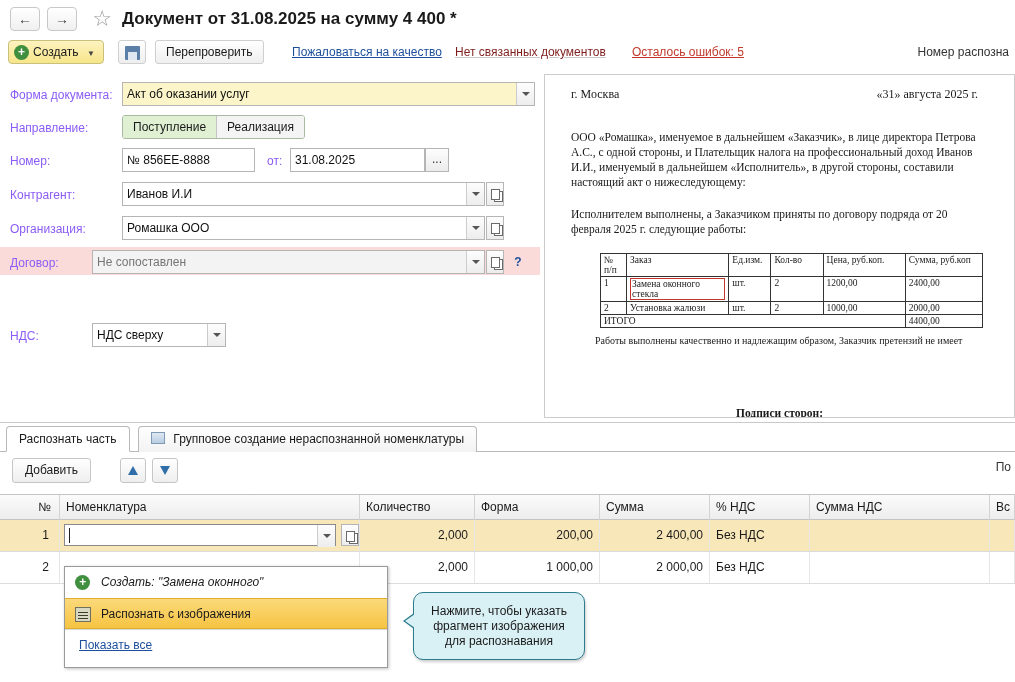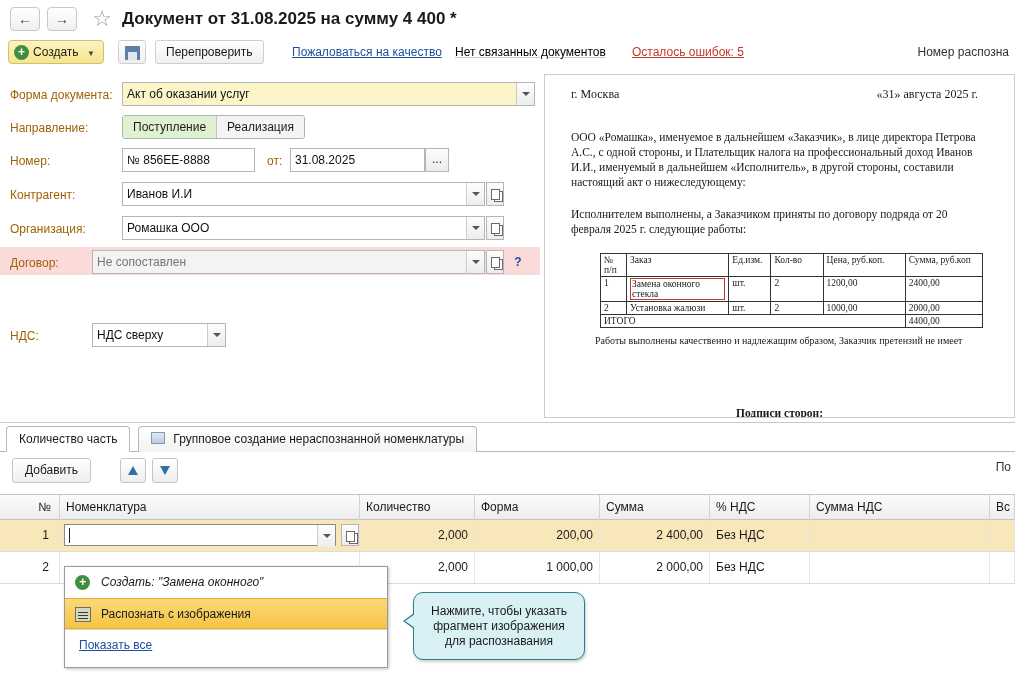--- a/index.html
+++ b/index.html
@@ -58,28 +58,28 @@
   }
   .cmd-btn {
     position: absolute; top: 2px; height: 24px; padding: 0 10px; line-height: 22px;
     border: 1px solid #cfcfcf; border-radius: 3px; background: linear-gradient(#ffffff,#efefef);
     cursor: pointer; white-space: nowrap;
   }
   .cmd-link {
     position: absolute; top: 2px; height: 24px; line-height: 24px; white-space: nowrap; cursor: pointer;
   }
   .cmd-link.a { color: #1c4f9c; text-decoration: underline; }
-  .cmd-link.muted { color: #000000; text-decoration: underline; text-decoration-color:#c8c8c8; }
+  .cmd-link.muted { color: #7f1d1d; text-decoration: underline; text-decoration-color:#c8c8c8; }
   .cmd-link.err { color: #c0392b; text-decoration: underline; }
   .cmd-right { position: absolute; top: 2px; right: 6px; height: 24px; line-height: 24px; color: #333; white-space: nowrap; }
 
   
   .form { position: absolute; left: 0; top: 72px; width: 540px; height: 350px; }
   .frow { position: absolute; left: 0; width: 540px; height: 26px; }
-  .flabel { position: absolute; left: 10px; top: 0; height: 26px; line-height: 26px; color: #a16207; white-space: nowrap; }
+  .flabel { position: absolute; left: 10px; top: 0; height: 26px; line-height: 26px; color: #8b5cf6; white-space: nowrap; }
   .fctl { position: absolute; height: 24px; border: 1px solid #b5b5b5; background: #fff; }
   .fctl input {
     border: 0; outline: 0; width: 100%; height: 100%; padding: 0 4px; font-family: "Liberation Sans", sans-serif;
     font-size: 12px; background: transparent; color: #111;
   }
   .fctl.yellow { background: #fbf5c9; border-color: #b5b5b5; }
   .fctl.yellow input { background: transparent; }
   .dd-arrow {
     position: absolute; right: 0; top: 0; width: 18px; height: 22px; border-left: 1px solid #cccccc;
     background: linear-gradient(#fdfdfd,#ededed); cursor: pointer;
@@ -361,21 +361,21 @@
       </table>
 
     <div class="pv-foot">Работы выполнены качественно и надлежащим образом, Заказчик претензий не имеет</div>
     <div class="pv-sign">Подписи сторон:</div>
   </div>
 
   <div class="sep-line"></div>
 
   <div class="tabsbar">
     <div class="tab active" style="left:6px;">
-      <span>Количество часть</span>
+      <span>Распознать часть</span>
     </div>
     <div class="tab" style="left:138px;text-align:right;">
       <span class="tabicon"></span>
       <span>Групповое создание нераспознанной номенклатуры</span>
     </div>
   </div>
 
   <div class="tbtoolbar">
     <div class="add-btn">
       <span>Добавить</span>

